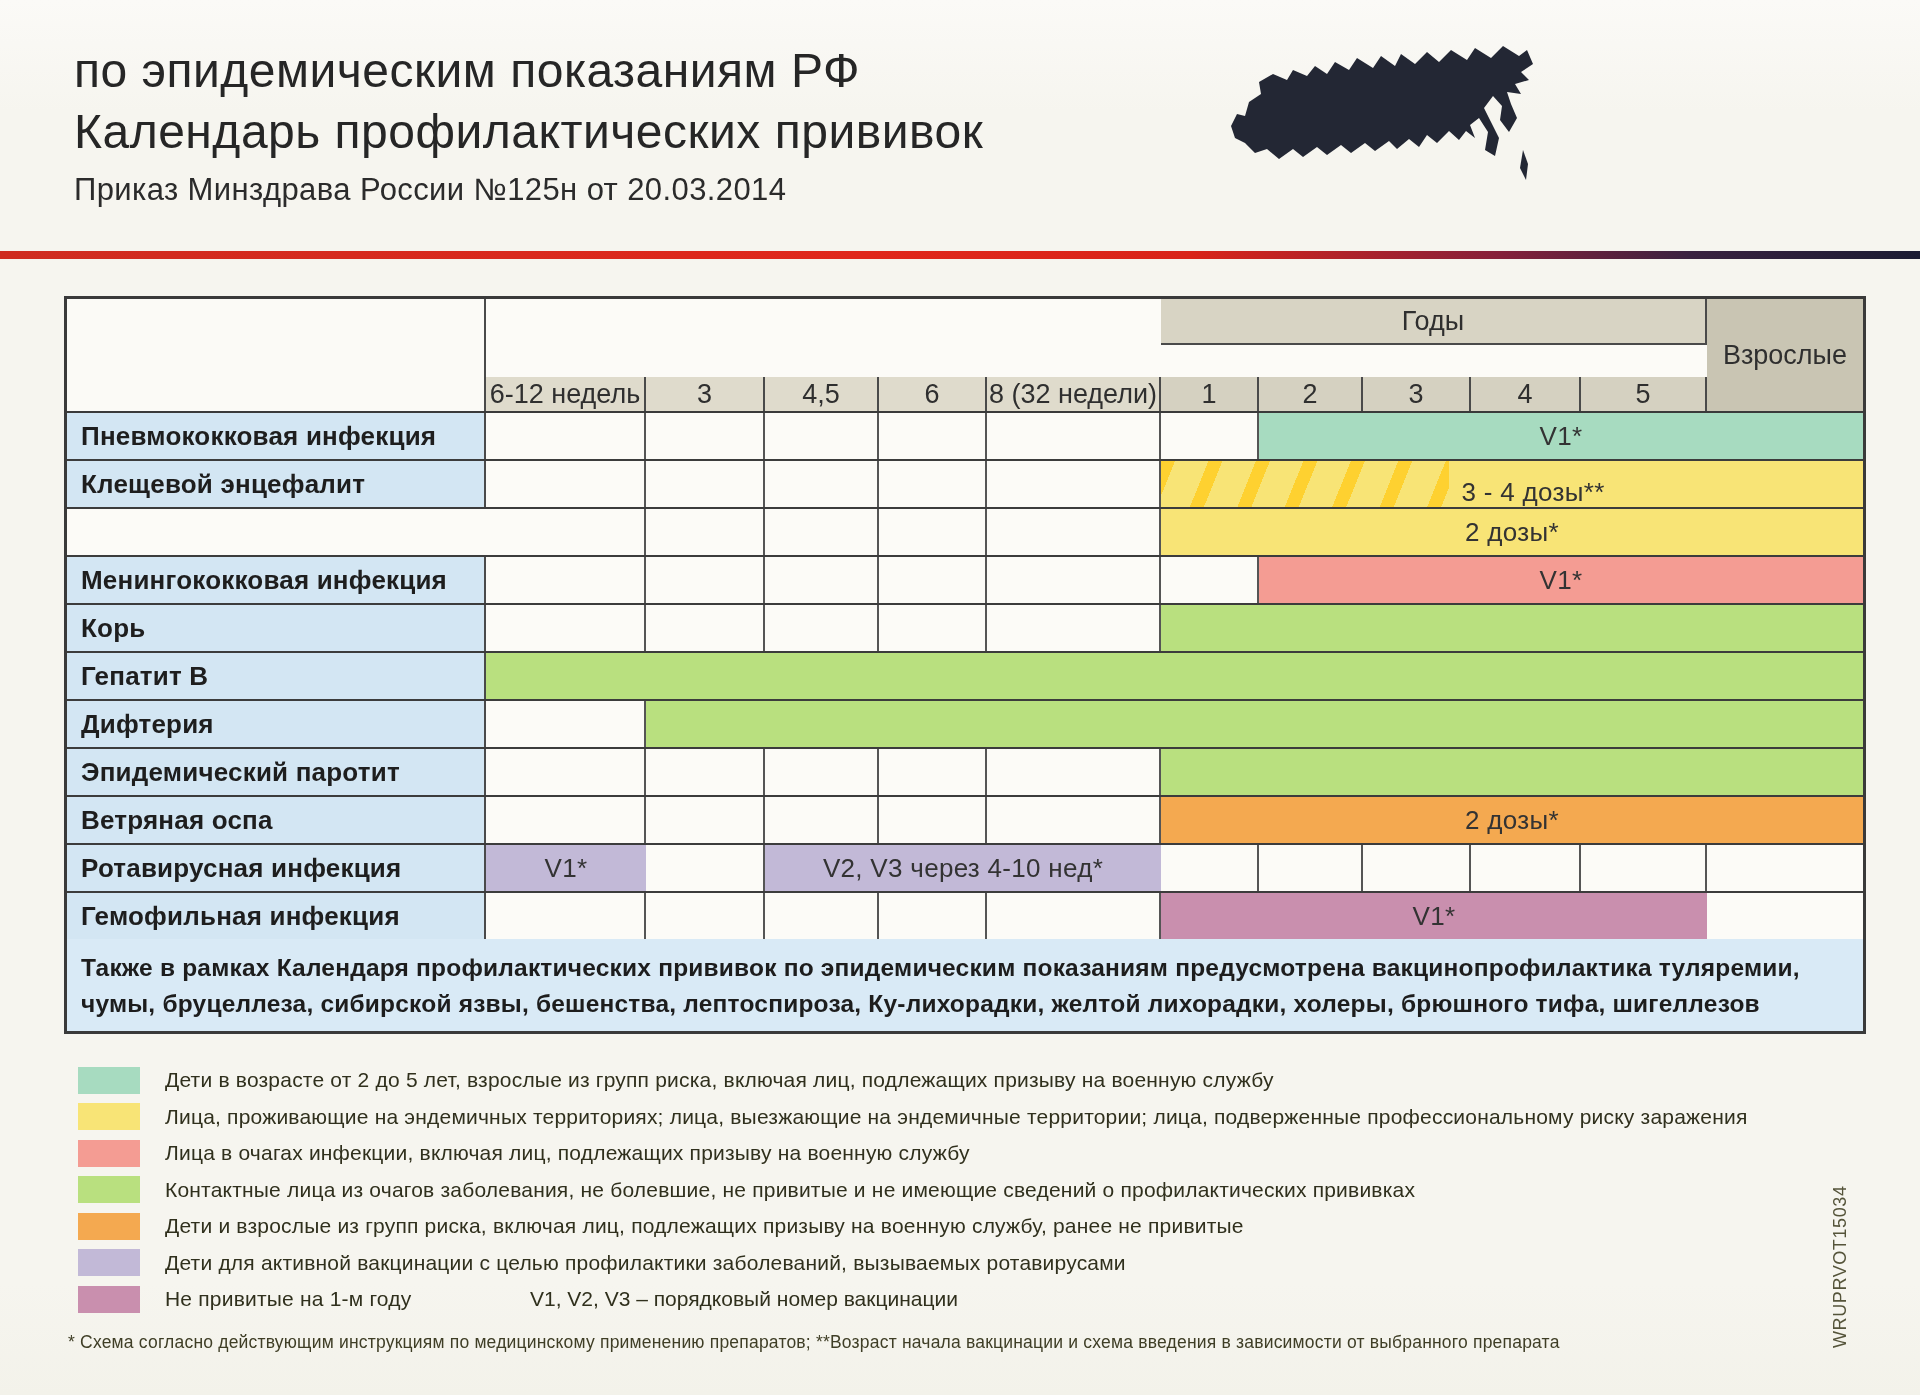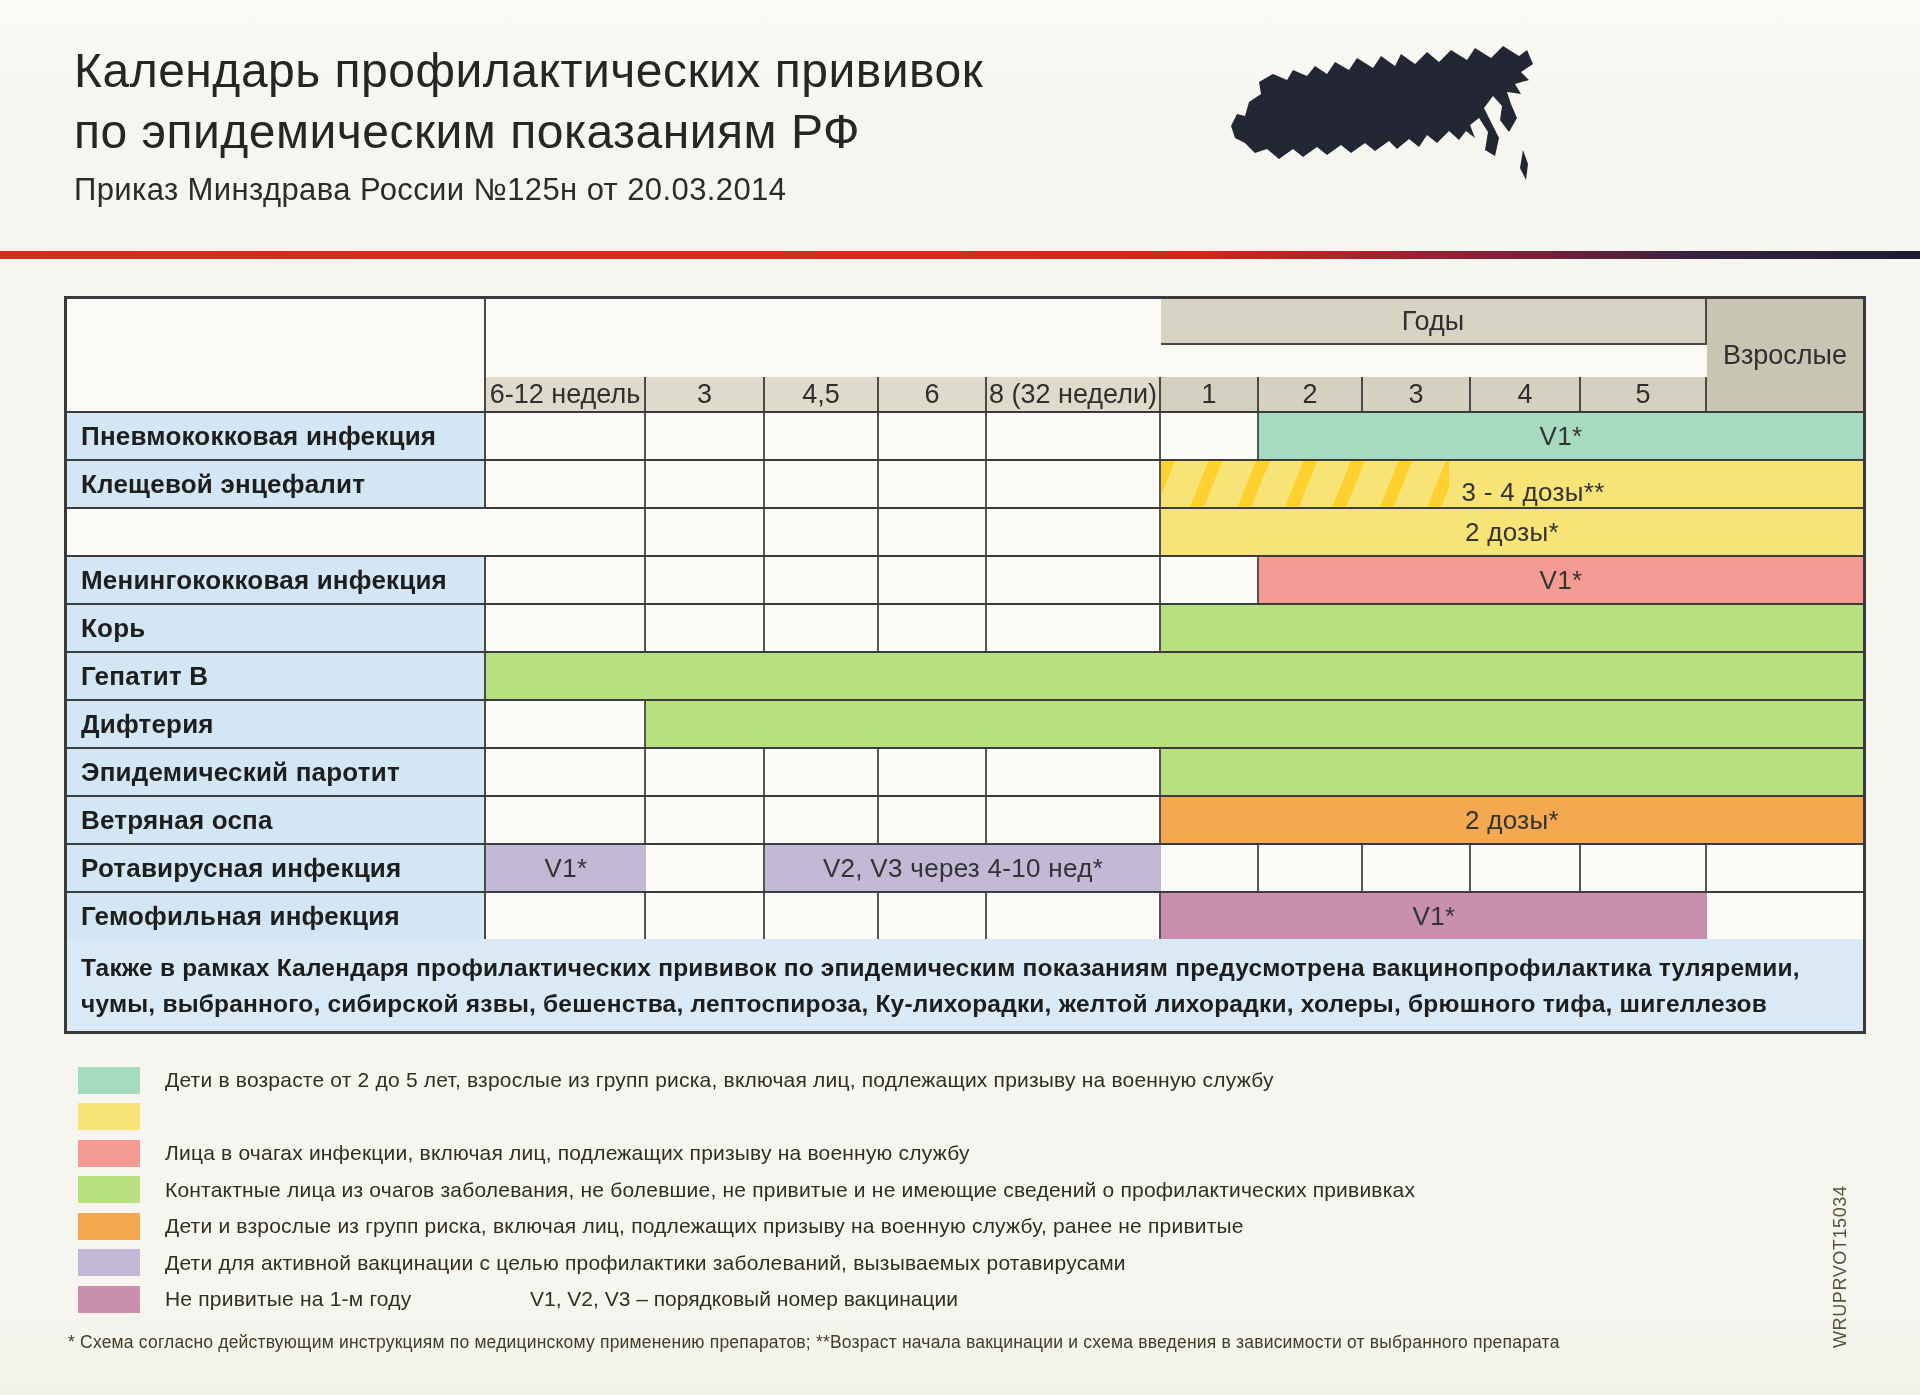--- a/index.html
+++ b/index.html
@@ -51,22 +51,22 @@
   .footnote{position:absolute;left:68px;top:1332px;font-size:17.5px;color:#3f3e26;letter-spacing:0.2px;}
   .watermark{position:absolute;left:1830px;top:1178px;height:170px;writing-mode:vertical-rl;transform:rotate(180deg);
     font-size:18px;color:#55543a;letter-spacing:0.6px;}
 </style>
 </head>
 <body>
 
 <div class="page">
 
   <div class="title">
+    <div>по эпидемическим показаниям РФ</div>
     <div>Календарь профилактических прививок</div>
-    <div>по эпидемическим показаниям РФ</div>
   </div>
   <div class="subtitle">Приказ Минздрава России №125н от 20.03.2014</div>
 
   <svg class="map" viewBox="0 0 320 180" aria-hidden="true">
     <path fill="#232734" d="M8,96 L14,84 22,86 26,72 38,64 36,52 50,44 64,50 70,40 84,46 92,36 104,44 112,32 126,40 134,28 150,38 158,26 172,36 178,24 192,34 204,22 216,32 228,20 244,30 252,18 268,28 280,16 296,26 304,20 310,34 298,42 306,50 292,54 298,64 284,62 288,74 294,88 286,102 277,90 279,76 270,66 261,78 268,92 276,108 272,126 262,120 265,102 256,88 247,95 252,108 243,101 236,110 226,101 214,113 204,105 196,117 186,109 174,119 166,111 152,121 142,113 128,123 118,115 104,125 94,117 80,127 70,119 56,129 44,119 32,123 22,113 12,108 Z"></path>
     <path fill="#232734" d="M300,120 l5,14 -2,16 -6,-12 Z"></path>
   </svg>
 
   <div class="redline"></div>
 
@@ -264,30 +264,31 @@
           <div class="cell" style="grid-column: 8;"></div>
           <div class="cell" style="grid-column: 9;"></div>
           <div class="cell" style="grid-column: 10;"></div>
           <div class="cell" style="grid-column: 11;"></div>
           <div class="cell last" style="grid-column: 12;"></div>
           <div class="bar" style="grid-column: 7 / 12; background: rgb(201, 143, 174);">
             <span class="btxt">V1*</span>
           </div>
         </div>
       </div>
-    <div class="t-footnote">Также в рамках Календаря профилактических прививок по эпидемическим показаниям предусмотрена вакцинопрофилактика туляремии, чумы, выбранного, сибирской язвы, бешенства, лептоспироза, Ку-лихорадки, желтой лихорадки, холеры, брюшного тифа, шигеллезов</div>
+    <div class="t-footnote">Также в рамках Календаря профилактических прививок по эпидемическим показаниям предусмотрена вакцинопрофилактика туляремии, чумы, бруцеллеза, сибирской язвы, бешенства, лептоспироза, Ку-лихорадки, желтой лихорадки, холеры, брюшного тифа, шигеллезов</div>
   </div>
 
   <div class="legend" id="legend-host">
       <div class="lrow">
         <div class="swatch" style="background: rgb(167, 219, 192);"></div>
         <div class="ltext">Дети в возрасте от 2 до 5 лет, взрослые из групп риска, включая лиц, подлежащих призыву на военную службу</div>
       </div>
       <div class="lrow">
         <div class="swatch" style="background: rgb(248, 228, 118);"></div>
+        <div class="ltext">Лица, проживающие на эндемичных территориях; лица, выезжающие на эндемичные территории; лица, подверженные профессиональному риску заражения</div>
       </div>
       <div class="lrow">
         <div class="swatch" style="background: rgb(244, 156, 147);"></div>
         <div class="ltext">Лица в очагах инфекции, включая лиц, подлежащих призыву на военную службу</div>
       </div>
       <div class="lrow">
         <div class="swatch" style="background: rgb(185, 224, 127);"></div>
         <div class="ltext">Контактные лица из очагов заболевания, не болевшие, не привитые и не имеющие сведений о профилактических прививках</div>
       </div>
       <div class="lrow">

